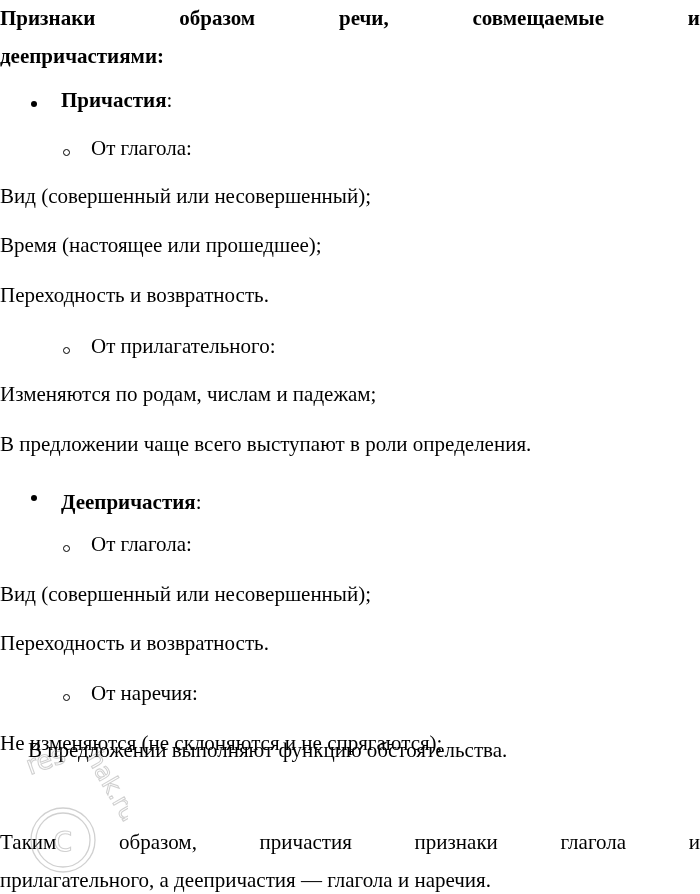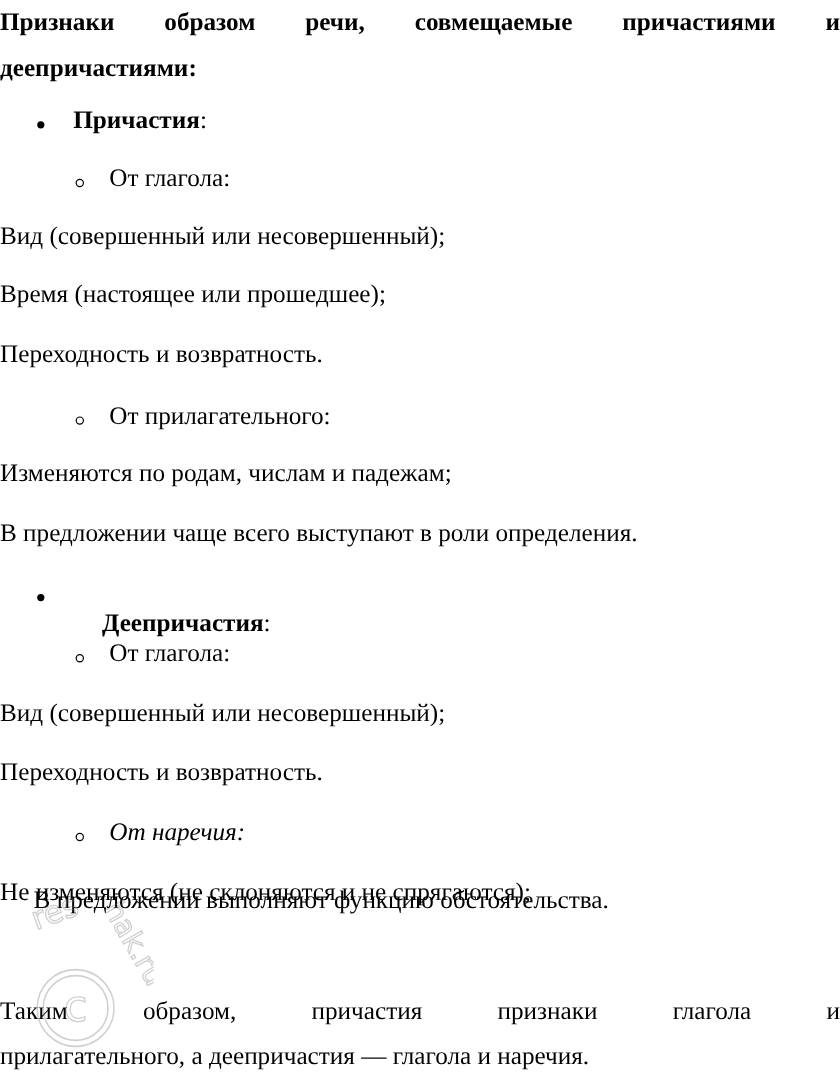--- a/index.html
+++ b/index.html
@@ -60,21 +60,20 @@
     }
   </style>
 </head>
 <body>
 
 <div class="line bold justify" style="top:4px;">
   <span>Признаки</span>
   <span>образом</span>
   <span>речи,</span>
   <span>совмещаемые</span>
-  <span>причастиями</span>
   <span>и</span>
 </div>
 <div class="line bold" style="top:42px;">деепричастиями:</div>
 
 <span class="bullet-dot" style="top:101px;"></span>
 <div class="line" style="top:86px; left:61px;"><span class="bold">Причастия</span><span>:</span></div>
 
 <span class="circle-dot" style="top:149px;"></span>
 <div class="line" style="top:134px; left:91px;">От глагола:</div>
 
@@ -82,30 +81,30 @@
 <div class="line" style="top:231px;">Время (настоящее или прошедшее);</div>
 <div class="line" style="top:281px;">Переходность и возвратность.</div>
 
 <span class="circle-dot" style="top:347px;"></span>
 <div class="line" style="top:332px; left:91px;">От прилагательного:</div>
 
 <div class="line" style="top:380px;">Изменяются по родам, числам и падежам;</div>
 <div class="line" style="top:430px;">В предложении чаще всего выступают в роли определения.</div>
 
 <span class="bullet-dot" style="top:495px;"></span>
-<div class="line" style="top:505px; left:61px;margin-left:24px;"><span class="bold">Деепричастия</span><span>:</span></div>
+<div class="line" style="top:488px; left:61px;"><span class="bold">Деепричастия</span><span>:</span></div>
 
 <span class="circle-dot" style="top:545px;"></span>
 <div class="line" style="top:530px; left:91px;">От глагола:</div>
 
 <div class="line" style="top:580px;">Вид (совершенный или несовершенный);</div>
 <div class="line" style="top:629px;">Переходность и возвратность.</div>
 
 <span class="circle-dot" style="top:694px;"></span>
-<div class="line" style="top:679px; left:91px;font-style:italic;">От наречия:</div>
+<div class="line" style="top:679px; left:91px;">От наречия:</div>
 
 <div class="line" style="top:729px;">Не изменяются (не склоняются и не спрягаются);</div>
 <div class="line" style="top:736px;padding-left:28px;">В предложении выполняют функцию обстоятельства.</div>
 
 <div class="line justify" style="top:828px;">
   <span>Таким</span>
   <span>образом,</span>
   <span>причастия</span>
   <span>признаки</span>
   <span>глагола</span>

